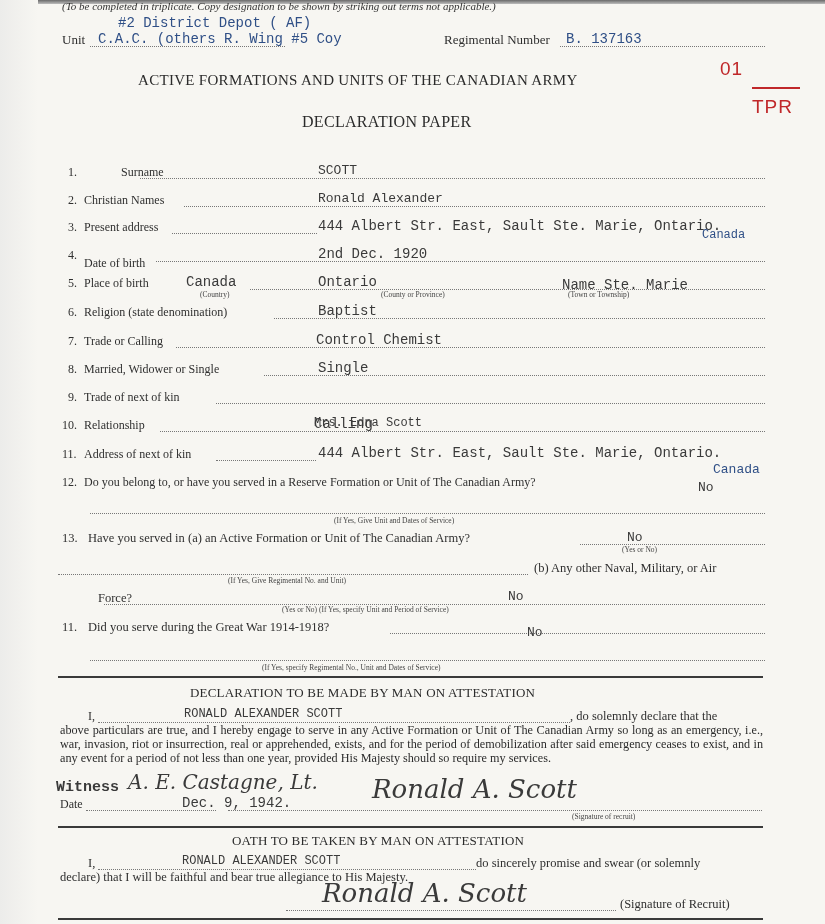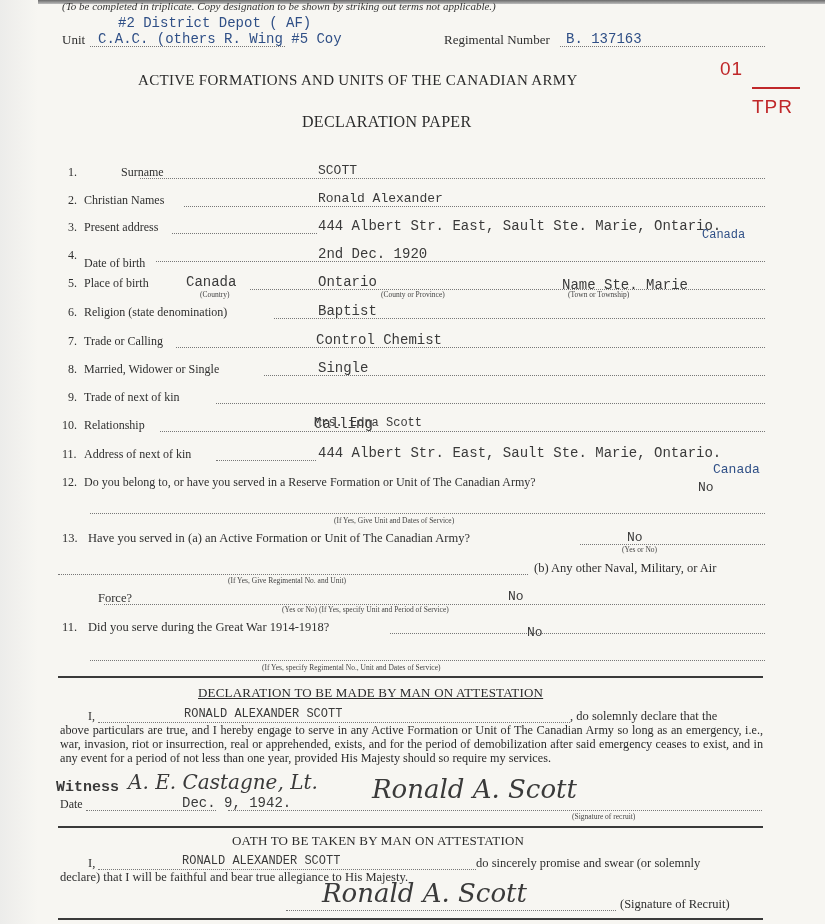--- a/index.html
+++ b/index.html
@@ -170,21 +170,21 @@
   <span class="abs label" style="left:88px; top:620px; font-size:12.5px;">Did you serve during the Great War 1914-1918?</span>
   <div class="dots" style="left:390px; top:633px; width:375px;"></div>
   <span class="abs typed" style="left:527px; top:625px;">No</span>
   <div class="dots" style="left:90px; top:660px; width:675px;"></div>
   <span class="abs small-cap" style="left:262px; top:663px;text-align:right;">(If Yes, specify Regimental No., Unit and Dates of Service)</span>
 </div>
 
 <div class="rule" style="top:676px;"></div>
 
 <div>
-  <div class="abs heading" style="left:198px; top:685px;text-decoration:underline;">DECLARATION TO BE MADE BY MAN ON ATTESTATION</div>
+  <div class="abs heading" style="left:190px; top:685px;">DECLARATION TO BE MADE BY MAN ON ATTESTATION</div>
   <span class="abs label" style="left:88px; top:709px;">I,</span>
   <div class="dots" style="left:98px; top:722px; width:472px;"></div>
   <span class="abs typed" style="left:184px; top:707px; font-size:12px;">RONALD ALEXANDER SCOTT</span>
   <span class="abs label" style="left:570px; top:709px; font-size:12.5px;">, do solemnly declare that the</span>
   <div class="abs para" style="left:60px; top:723px; width:703px; white-space:normal;">above particulars are true, and I hereby engage to serve in any Active Formation or Unit of The Canadian Army so long as an emergency, i.e., war, invasion, riot or insurrection, real or apprehended, exists, and for the period of demobilization after said emergency ceases to exist, and in any event for a period of not less than one year, provided His Majesty should so require my services.</div>
 
   <span class="abs typed" style="left:56px; top:779px; font-size:15px; font-weight:bold;">Witness</span>
   <span class="abs sig" style="left:128px; top:770px; font-size:20px;">A. E. Castagne, Lt.</span>
 
   <span class="abs label" style="left:60px; top:797px;">Date</span>

